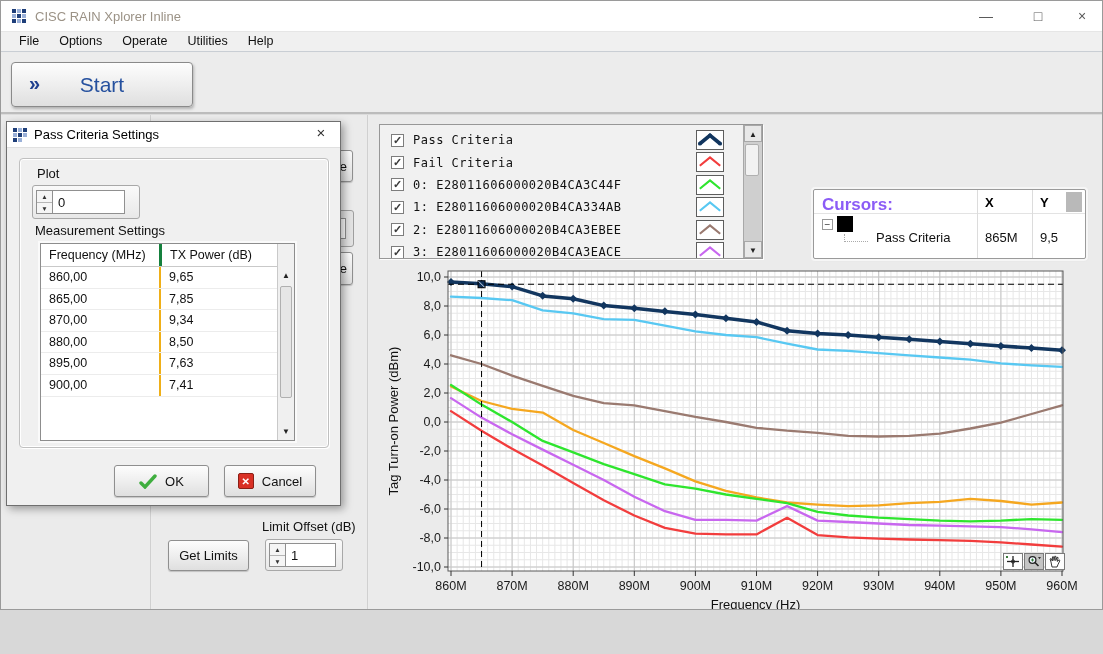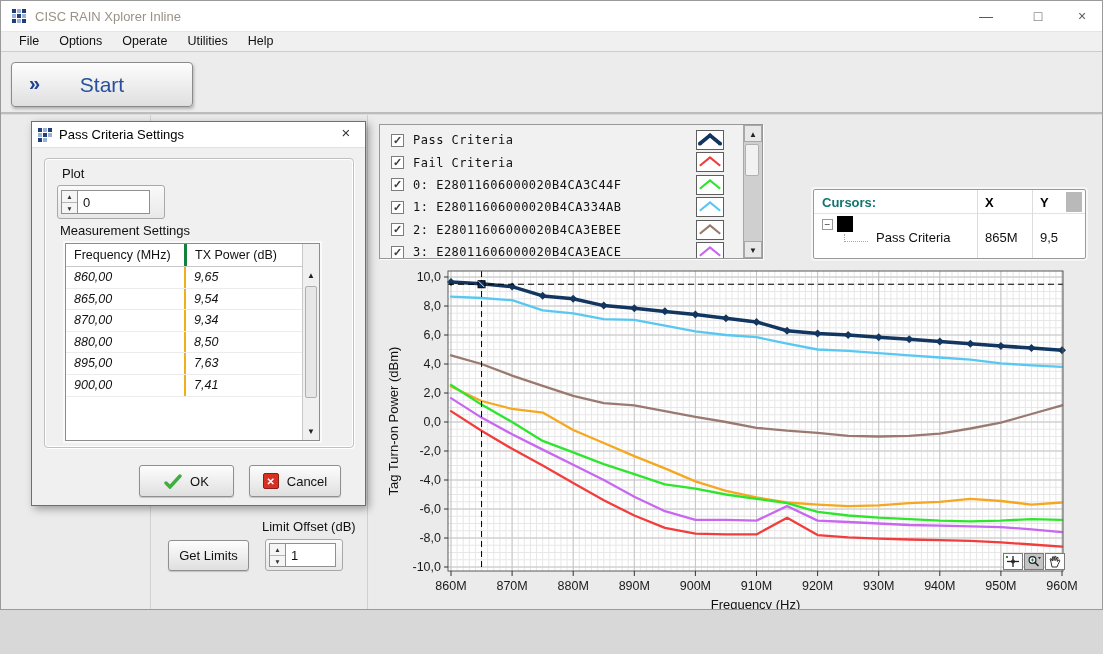--- a/index.html
+++ b/index.html
@@ -31,56 +31,56 @@
   #get-limits{left:167px;top:539px;width:81px;height:31px;}
   #limit-offset-label{left:261px;top:518px;font-size:13px;color:#111;}
   .spinner{display:flex;align-items:center;border:1px solid #a8a8a8;border-radius:3px;background:linear-gradient(#fafafa,#e8e8e8);padding:3px;}
   .spin{width:17px;height:24px;display:flex;flex-direction:column;border:1px solid #909090;background:#f5f5f5;}
   .spin span{flex:1;font-size:6.5px;line-height:11px;text-align:center;color:#333;}
   .spin span:first-child{border-bottom:1px solid #b5b5b5;}
   .spinfield{height:24px;background:#fff;border:1px solid #909090;border-left:none;font-size:13px;color:#111;display:flex;align-items:center;padding-left:5px;}
   #limit-spinner{left:264px;top:538px;width:78px;height:32px;}
   #limit-spinner .spinfield{width:50px;}
   
-  #dialog{left:5px;top:120px;width:335px;height:385px;background:#f0f0f0;border:1px solid #6f6f6f;box-shadow:3px 3px 8px rgba(0,0,0,.35);z-index:10;margin-left:25px;}
+  #dialog{left:5px;top:120px;width:335px;height:385px;background:#f0f0f0;border:1px solid #6f6f6f;box-shadow:3px 3px 8px rgba(0,0,0,.35);z-index:10;}
   #dlg-titlebar{position:absolute;left:0;top:0;width:100%;height:26px;background:#fff;border-bottom:1px solid #e0e0e0;display:flex;align-items:center;}
   #dlg-title{font-size:13px;color:#000;margin-left:6px;}
   #dlg-close{position:absolute;right:8px;top:2px;font-size:15px;color:#333;width:22px;text-align:center;}
   #dlg-group{position:absolute;left:12px;top:36px;width:310px;height:290px;border:1px solid #c0c0c0;border-radius:4px;box-shadow:inset 0 0 0 1px #fff,1px 1px 0 #fff;}
   #plot-label{position:absolute;left:30px;top:44px;font-size:13px;color:#111;}
   #plot-spinner{left:25px;top:63px;width:108px;height:34px;}
   #plot-spinner .spinfield{width:72px;}
   #ms-label{position:absolute;left:28px;top:101px;font-size:13px;color:#111;}
   
   #ms-table{position:absolute;left:33px;top:121px;width:255px;height:198px;background:#fff;border:1px solid #8d8d8d;box-shadow:0 0 0 2px #fafafa;}
   .t-head{display:flex;height:23px;border-bottom:1px solid #c9c9c9;background:#fff;}
   .t-head .c1,.t-head .c2{font-size:12.5px;color:#111;padding:4px 0 0 8px;}
   .c1{width:118px;}
   .c2{width:101px;border-left:3px solid #15803d;}
-  .t-row{display:flex;height:21.6px;border-bottom:1px solid #ececec;font-style:italic;}
+  .t-row{display:flex;height:21.6px;border-bottom:1px solid #ececec;}
   .t-row .c1{font-size:12.5px;color:#111;padding:3px 0 0 8px;}
   .t-row .c2{font-size:12.5px;color:#111;padding:3px 0 0 8px;border-left:2px solid #efaf18;}
   .scrollcol{position:absolute;right:0;top:0;width:17px;height:100%;background:#f0f0f0;border-left:1px solid #c9c9c9;}
   .sarrow{position:absolute;left:0;width:16px;height:17px;text-align:center;font-size:8px;color:#222;line-height:17px;background:#f0f0f0;}
   .sthumb{position:absolute;left:2px;width:12px;background:#e6e6e6;border:1px solid #b0b0b0;border-radius:2px;}
   #ok-btn{left:107px;top:343px;width:95px;height:32px;gap:8px;}
   #cancel-btn{left:217px;top:343px;width:92px;height:32px;gap:8px;}
   .cancel-icon{width:16px;height:16px;background:#d93025;border:1px solid #8a1f16;border-radius:2px;color:#fff;font-size:10px;font-weight:bold;text-align:center;line-height:15px;}
   
   #legend-box{left:378px;top:123px;width:384px;height:135px;background:#f1f1f1;border:1px solid #979797;box-shadow:1px 1px 0 #fdfdfd;overflow:hidden;}
   .lg-row{position:relative;height:22.4px;display:flex;align-items:center;}
   .cb{width:13px;height:13px;background:#fff;border:1px solid #7d7d7d;margin-left:11px;font-size:11px;line-height:11px;text-align:center;color:#3c3c3c;font-weight:bold;}
   .lg-label{margin-left:9px;font-family:"DejaVu Sans Mono",monospace;font-size:12px;color:#111;letter-spacing:0.5px;white-space:nowrap;}
   .lg-icon{position:absolute;right:38px;top:1px;width:28px;height:20px;background:#fff;border:1px solid #5d5d5d;}
   #legend-scroll{position:absolute;right:0;top:0;width:19px;height:100%;background:#cfcfcf;border-left:1px solid #a8a8a8;}
   #legend-scroll .sarrow{width:18px;background:#e8e8e8;border:1px solid #a8a8a8;}
   
   #cursors{left:812px;top:188px;width:273px;height:70px;background:#fff;border:1px solid #9a9a9a;border-radius:2px;box-shadow:0 0 0 2px #f6f6f6,1px 1px 2px rgba(0,0,0,.2);}
   #cur-head{position:absolute;left:0;top:0;width:100%;height:24px;border-bottom:1px solid #e3e3e3;}
-  #cur-title{position:absolute;left:8px;top:5px;font-size:13px;font-weight:bold;color:#0f766e;}
+  #cur-title{position:absolute;left:8px;top:5px;font-size:17px;font-weight:bold;color:#8b5cf6;}
   #cur-x{position:absolute;left:171px;top:5px;font-size:13px;font-weight:bold;color:#000;}
   #cur-y{position:absolute;left:226px;top:5px;font-size:13px;font-weight:bold;color:#000;}
   .cur-sep{position:absolute;top:0;bottom:0;width:1px;background:#dcdcdc;}
   #cur-corner{position:absolute;right:3px;top:2px;width:16px;height:20px;background:#b9b9b9;}
   #cur-minus{position:absolute;left:8px;top:29px;width:11px;height:11px;border:1px solid #999;background:#fff;font-size:10px;line-height:9px;text-align:center;color:#333;}
   #cur-swatch{position:absolute;left:23px;top:26px;width:16px;height:16px;background:#000;}
   #cur-dots{position:absolute;left:30px;top:44px;width:24px;height:8px;border-bottom:1px dotted #aaa;border-left:1px dotted #aaa;}
   #cur-name{position:absolute;left:62px;top:40px;font-size:13px;color:#111;}
   #cur-xval{position:absolute;left:171px;top:40px;font-size:13px;color:#111;}
   #cur-yval{position:absolute;left:226px;top:40px;font-size:13px;color:#111;}
@@ -554,21 +554,21 @@
         <div class="c1">Frequency (MHz)</div>
         <div class="c2">TX Power (dB)</div>
       </div>
       <div id="ms-rows">
           <div class="t-row">
             <div class="c1">860,00</div>
             <div class="c2">9,65</div>
           </div>
           <div class="t-row">
             <div class="c1">865,00</div>
-            <div class="c2">9,54</div>
+            <div class="c2">7,85</div>
           </div>
           <div class="t-row">
             <div class="c1">870,00</div>
             <div class="c2">9,34</div>
           </div>
           <div class="t-row">
             <div class="c1">880,00</div>
             <div class="c2">8,50</div>
           </div>
           <div class="t-row">

